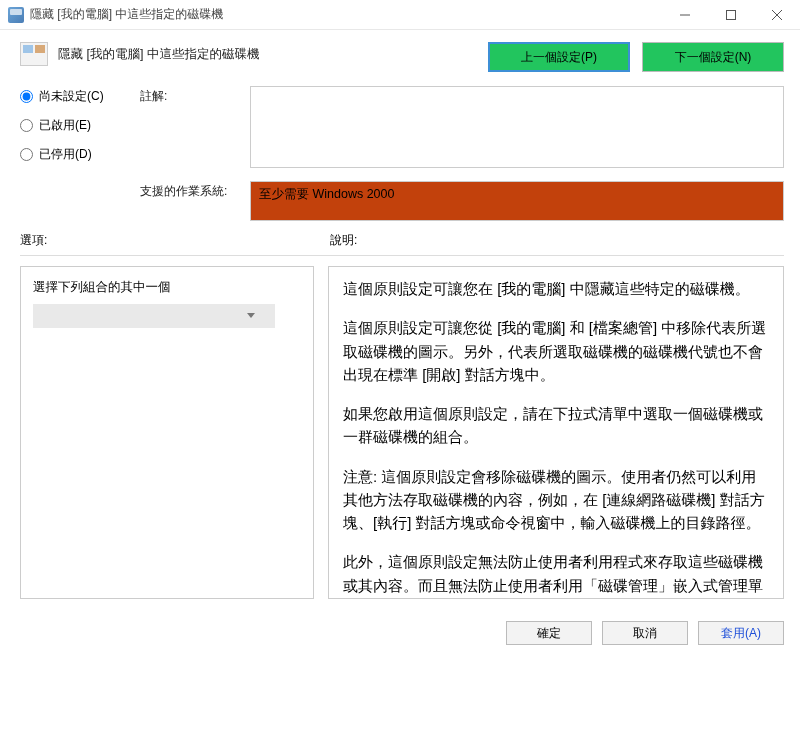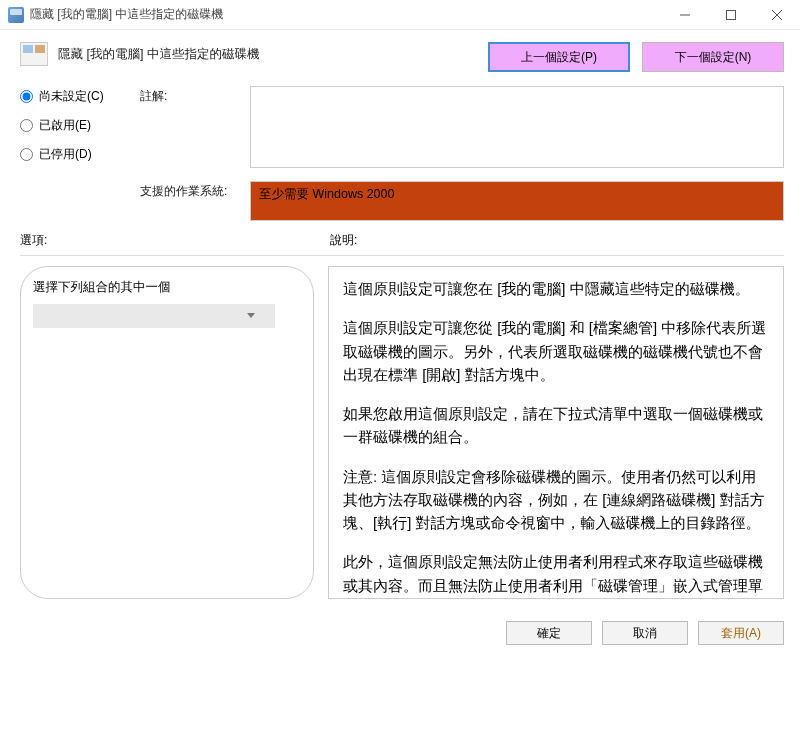--- a/index.html
+++ b/index.html
@@ -77,21 +77,21 @@
     .head-title {
       flex: 1;
       color: #222;
       font-size: 12.5px;
       padding-top: 4px;
     }
     .head-buttons { display: flex; gap: 12px; }
     .nav-btn {
       width: 142px; height: 30px;
       border: 1px solid #bbb;
-      background: #f0abfc;
+      background: #22c55e;
       font: inherit;
       cursor: pointer;
     }
     .nav-btn.primary { border: 2px solid #3d8fd6; }
     
     .upper-grid {
       display: grid;
       grid-template-columns: 110px 100px 1fr;
       gap: 6px 10px;
     }
@@ -137,21 +137,20 @@
       border-top: 1px solid #ddd;
       padding-top: 10px;
     }
     .options-panel, .help-panel {
       border: 1px solid #ccc;
       background: #fff;
     }
     .options-panel {
       width: 294px;
       padding: 12px;
-      border-radius: 28px;
     }
     .options-panel .opt-label {
       font-size: 12.5px;
       margin-bottom: 8px;
     }
     .combo {
       width: 242px;
       height: 24px;
       background: #e9e9e9;
       border: none;
@@ -181,21 +180,21 @@
       gap: 10px;
       padding: 12px 16px 12px 20px;
     }
     .footer-btn {
       width: 86px; height: 24px;
       border: 1px solid #bbb;
       background: #f3f3f3;
       font: inherit;
       cursor: pointer;
     }
-    .footer-btn.disabled { color: #a16207; cursor: default; }
+    .footer-btn.disabled { color: #1d4ed8; cursor: default; }
     
     ::-webkit-scrollbar { width: 16px; }
     ::-webkit-scrollbar-track { background: #f0f0f0; }
     ::-webkit-scrollbar-thumb { background: #cdcdcd; }
     ::-webkit-scrollbar-button {
       display: block;
       height: 16px;
       background: #f0f0f0;
     }
   </style>

